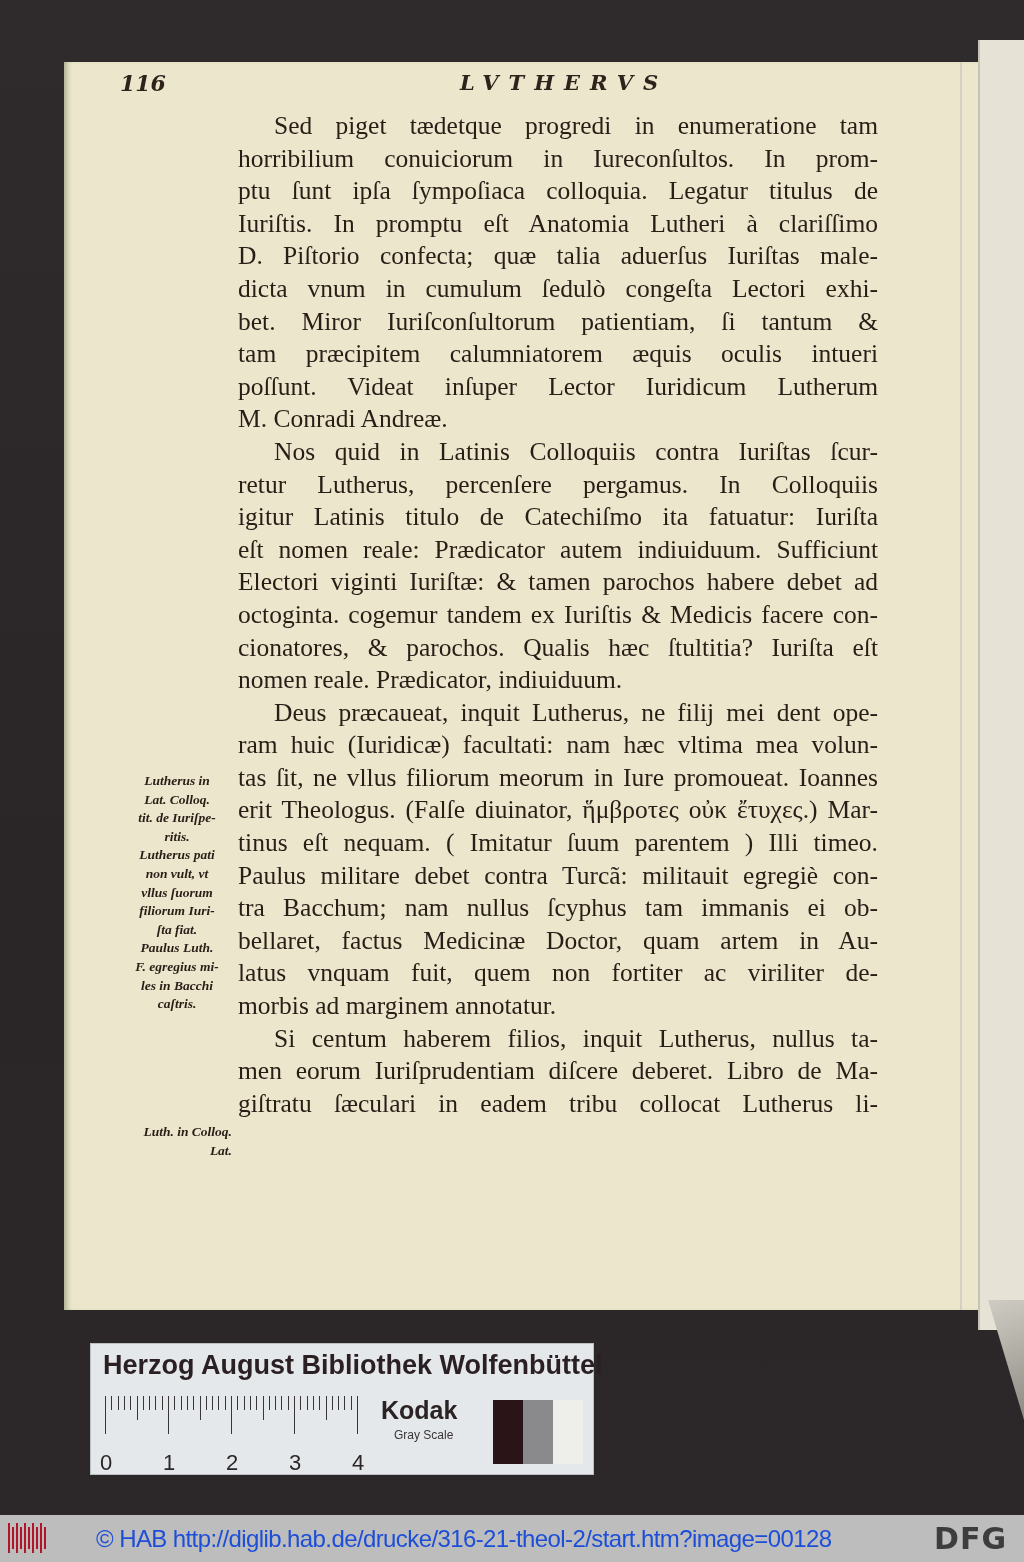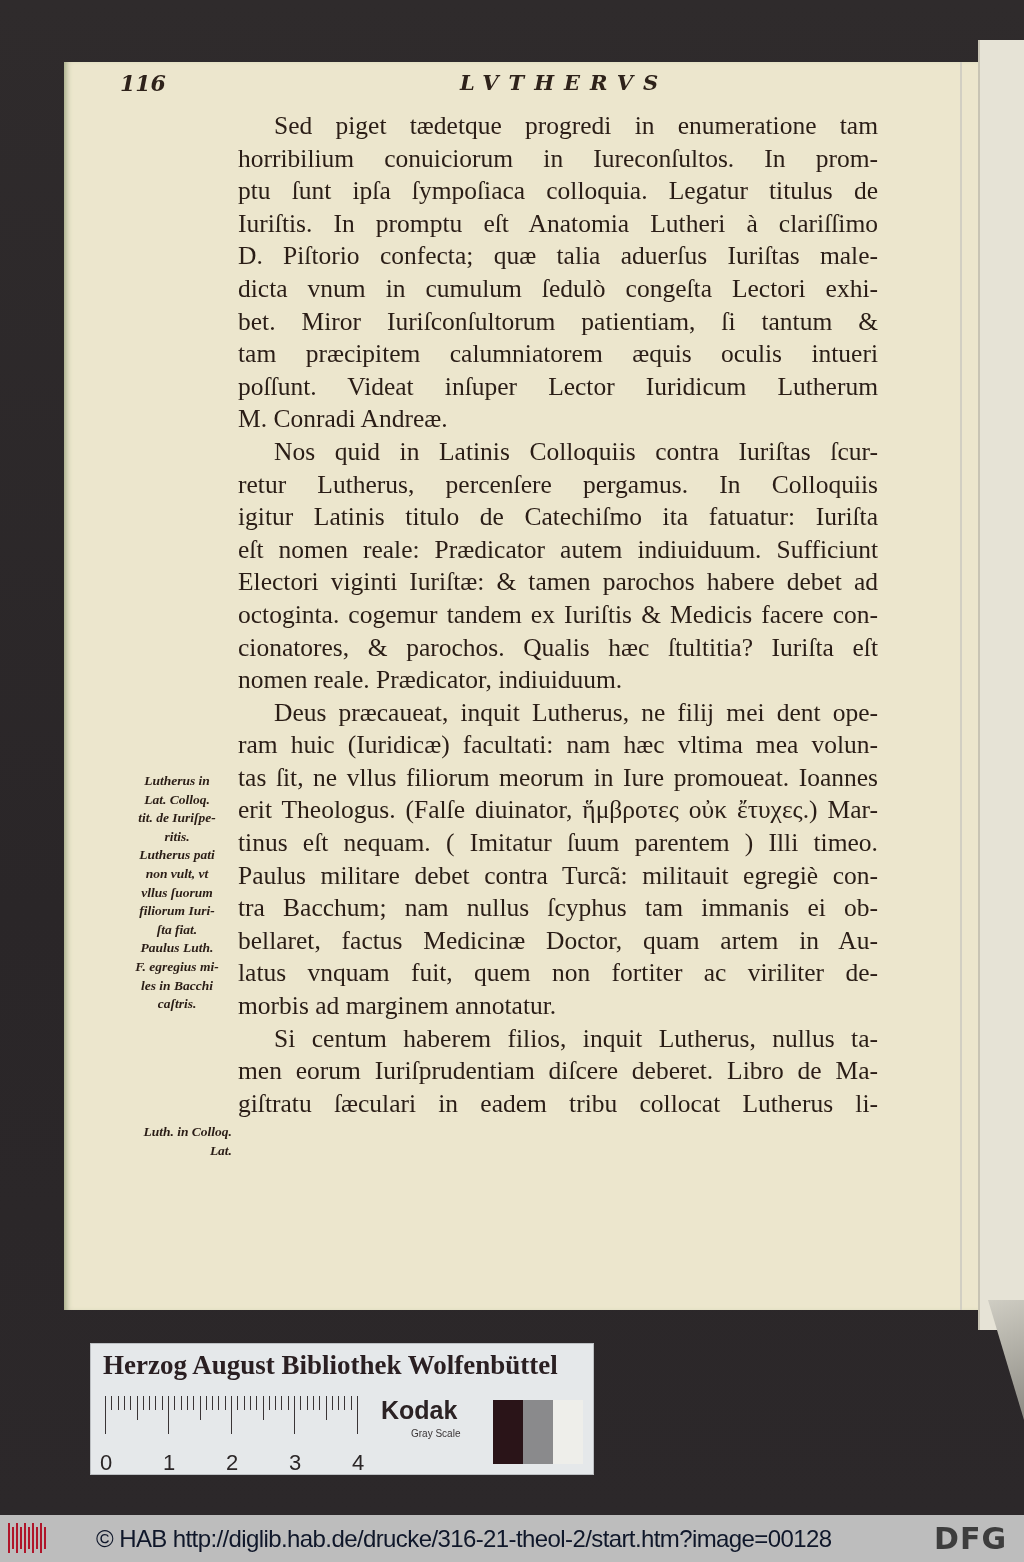--- a/index.html
+++ b/index.html
@@ -14,31 +14,31 @@
   .head-title{position:absolute;left:340px;top:0;font-style:italic;font-weight:bold;font-size:21px;letter-spacing:10px;color:#2e221a;}
   .body-text{position:absolute;left:238px;top:110px;width:640px;font-family:"Liberation Serif",serif;font-size:25.5px;line-height:32.6px;color:#2a1d16;}
   .body-text .ln{display:block;white-space:nowrap;text-align:justify;text-align-last:justify;}
   .body-text .ln.last{text-align-last:left;}
   .body-text .ln.right{text-align-last:right;}
   .indent{padding-left:36px;}
   .it{}
   .margin-notes{position:absolute;left:122px;width:110px;font-family:"Liberation Serif",serif;font-style:italic;font-weight:bold;font-size:13.5px;line-height:18.6px;color:#2a1d16;}
   .margin-notes .ln{display:block;white-space:nowrap;}
   .color-card{position:absolute;left:90px;top:1343px;width:502px;height:130px;background:#e5e8ea;border:1px solid #bcbfc2;}
-  .card-title{position:absolute;left:12px;top:6px;font-family:Liberation Serif, serif;font-weight:bold;font-size:27px;color:#2a1f22;white-space:nowrap;}
+  .card-title{position:absolute;left:12px;top:6px;font-family:Liberation Sans, sans-serif;font-weight:bold;font-size:27px;color:#2a1f22;white-space:nowrap;}
   .ruler{position:absolute;left:14px;top:52px;width:250px;height:46px;}
   .tick{position:absolute;top:0;width:1px;background:#3a3536;}
   .ruler-label{position:absolute;top:54px;font-family:"Liberation Sans",sans-serif;font-size:22px;color:#2b2627;}
   .kodak{position:absolute;left:290px;top:52px;font-family:"Liberation Sans",sans-serif;font-weight:bold;font-size:25px;color:#2b2224;}
-  .grayscale-label{position:absolute;left:320px;top:84px;font-family:"Liberation Sans",sans-serif;font-size:10px;color:#3a3536;}
+  .grayscale-label{position:absolute;left:303px;top:84px;font-family:"Liberation Sans",sans-serif;font-size:12px;color:#3a3536;}
   .swatch{position:absolute;top:56px;width:30px;height:64px;}
   .footer{position:absolute;left:0;top:1515px;width:1024px;height:47px;background:#bdbdbd;}
   .footer-logo{position:absolute;left:8px;top:8px;width:40px;height:30px;}
   .footer-logo span{position:absolute;top:0;width:2px;background:#b0152a;}
-  .footer-text{position:absolute;left:96px;top:10px;font-family:"Liberation Sans",sans-serif;font-size:24px;color:#0f172a;letter-spacing:-0.6px;white-space:nowrap;}
+  .footer-text{position:absolute;left:96px;top:10px;font-family:"Liberation Sans",sans-serif;font-size:24px;color:#1d4ed8;letter-spacing:-0.6px;white-space:nowrap;}
   .dfg{position:absolute;left:934px;top:6px;font-family:"DejaVu Sans",sans-serif;font-weight:bold;font-size:30px;color:#3d3d3d;letter-spacing:1px;}
 </style>
 </head>
 <body>
 
 <div class="backdrop"></div>
 <div class="right-strip"></div>
 <div class="right-shadow"></div>
 
 <div class="page"></div>

